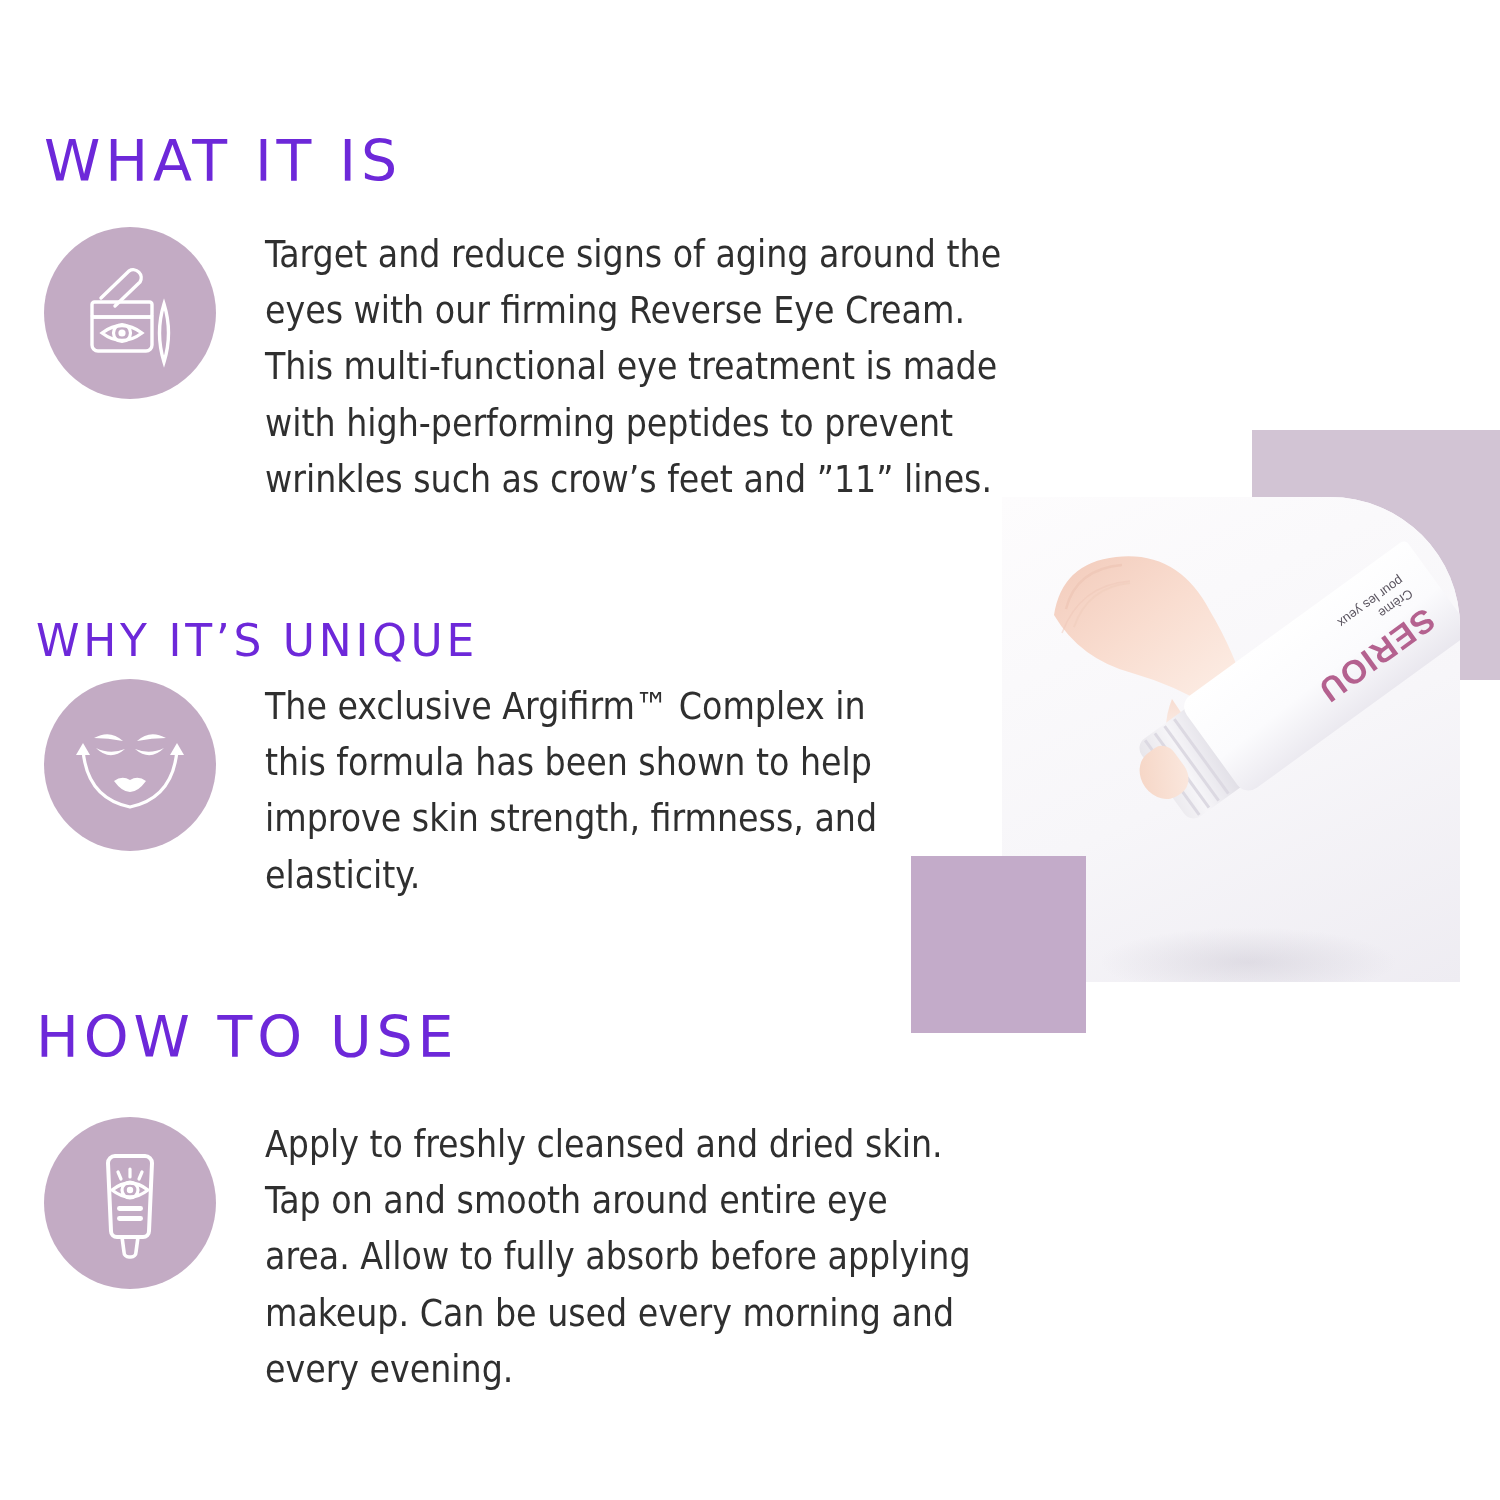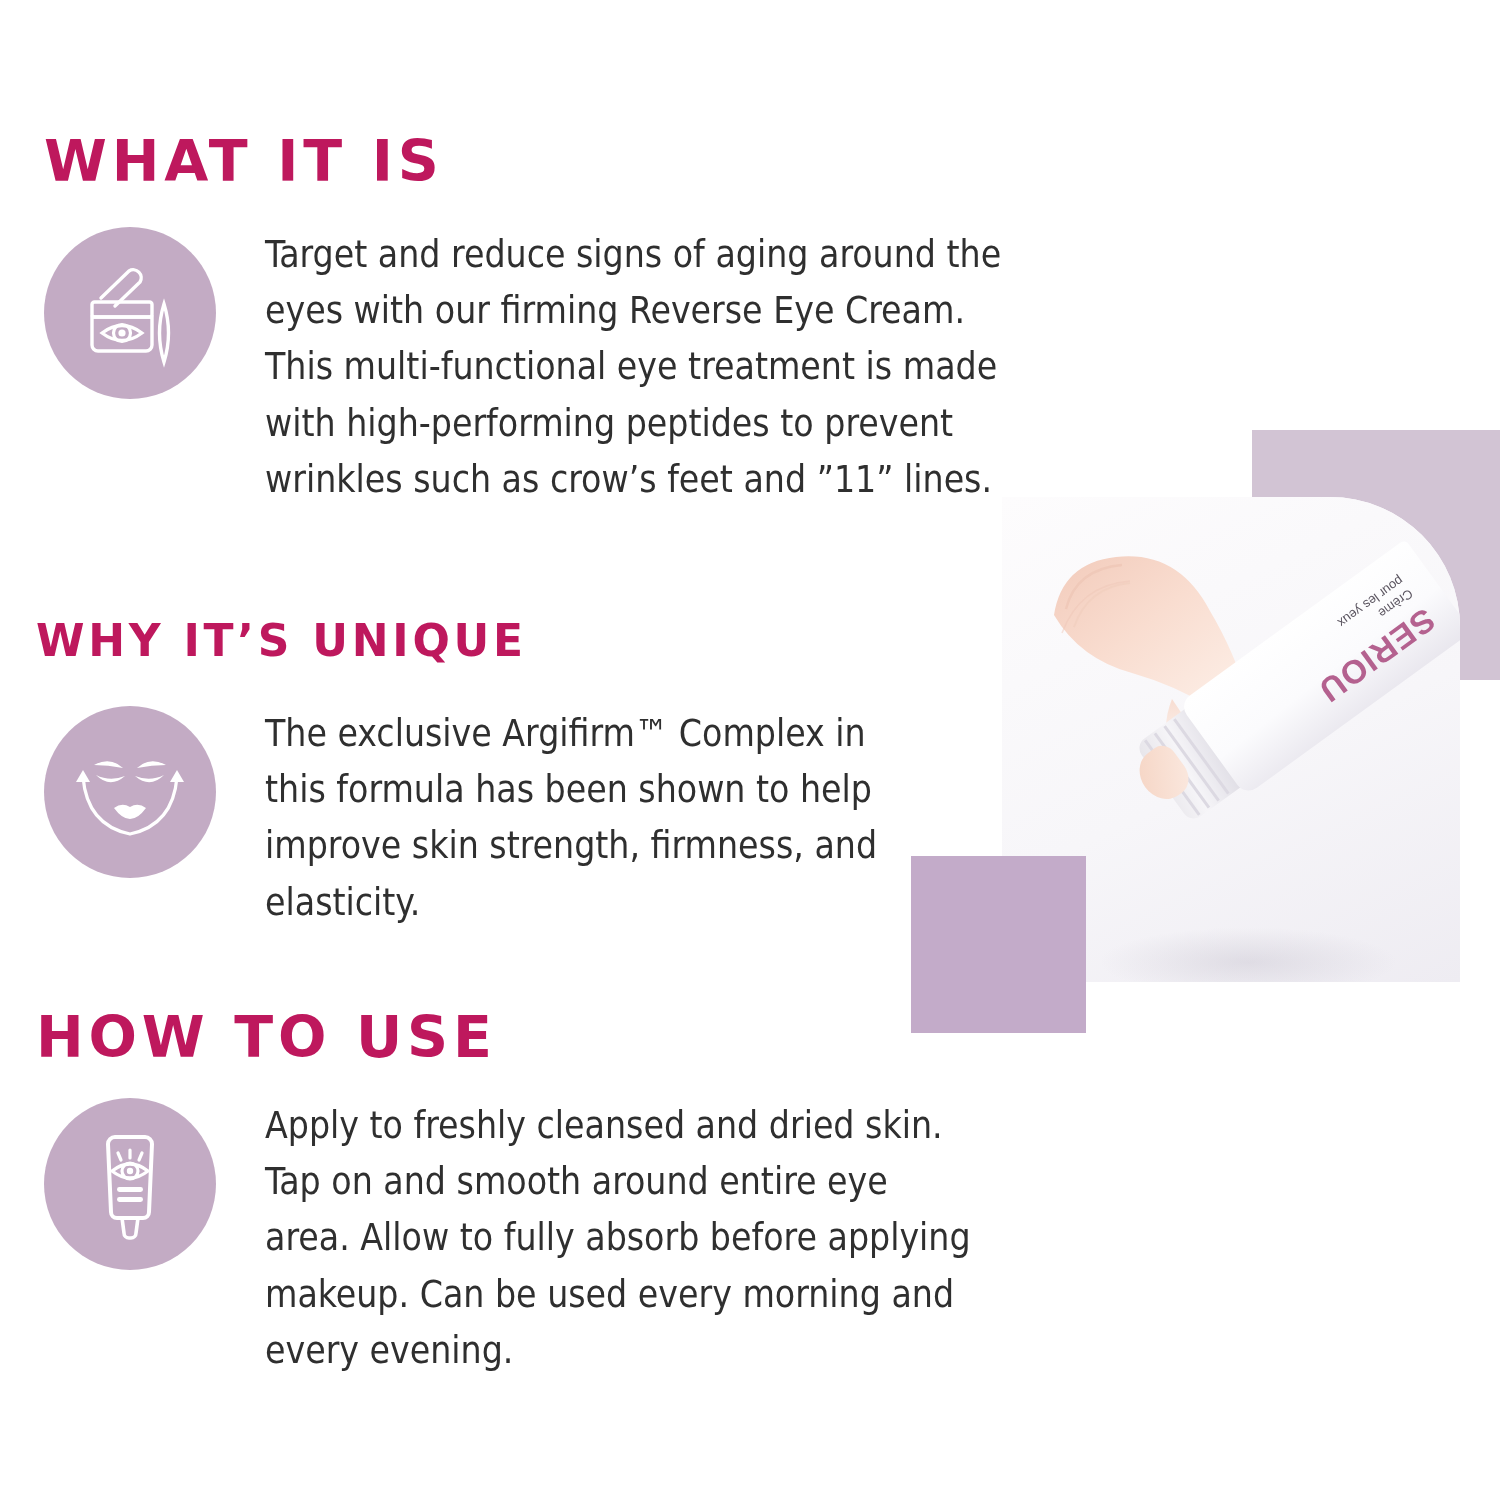--- a/index.html
+++ b/index.html
@@ -15,22 +15,22 @@
     position:relative;
     width:1500px; height:1500px;
     background:#ffffff;
   }
 
   
   .section { position:absolute; left:0; width:1010px; }
 
   .section-heading {
     font-family:"DejaVu Sans", sans-serif;
-    font-weight:700;
-    color:#be185d;
+    font-weight:400;
+    color:#6d28d9;
     letter-spacing:0.085em;
     white-space:nowrap;
   }
 
   .section-body-row { position:relative; }
 
   .icon-badge {
     position:absolute;
     width:172px; height:172px;
     border-radius:50%;
@@ -114,21 +114,21 @@
         </span>
       </div>
 
       <div class="section-body" style="margin-left:265px; width:745px;margin-top:33px;">Target and reduce signs of aging around the eyes with our firming Reverse Eye Cream. This multi-functional eye treatment is made with high-performing peptides to prevent wrinkles such as crow’s feet and ”11” lines.</div>
     </div>
   </div>
 
   <div class="section" style="top:615px;">
     <div class="section-heading" style="font-size:44px; margin-left:36px;">WHY IT’S UNIQUE</div>
 
-    <div class="section-body-row" style="margin-top:40px; height:250px;">
+    <div class="section-body-row" style="margin-top:13px; height:250px;">
       <div class="icon-badge" style="left:44px; top:0;">
         <span>
           <svg width="120" height="120" viewBox="0 0 120 120" fill="none">
 
             <path d="M24 33 q16 -9 29 3 q-15 -3 -29 -3 Z" fill="#ffffff"></path>
 
             <path d="M96 33 q-16 -9 -29 3 q15 -3 29 -3 Z" fill="#ffffff"></path>
 
             <path d="M26 43 q14 14 29 1 q-15 6 -29 -1 Z" fill="#ffffff"></path>
 
@@ -143,21 +143,21 @@
         </span>
       </div>
 
       <div class="section-body" style="margin-left:265px; width:640px;">The exclusive Argifirm™ Complex in this formula has been shown to help improve skin strength, firmness, and elasticity.</div>
     </div>
   </div>
 
   <div class="section" style="top:1004px;">
     <div class="section-heading" style="font-size:57px; margin-left:36px;">HOW TO USE</div>
 
-    <div class="section-body-row" style="margin-top:28px; height:320px;">
+    <div class="section-body-row" style="margin-top:47px; height:320px;">
       <div class="icon-badge" style="left:44px; top:0;">
         <span>
           <svg width="112" height="116" viewBox="0 0 112 116" fill="none">
 
             <path d="M34 18 a7 7 0 0 1 7 -7 h30 a7 7 0 0 1 7 7 l-3 68 a6 6 0 0 1 -6 6 H43 a6 6 0 0 1 -6 -6 Z" stroke="#ffffff" stroke-width="4" fill="none" stroke-linejoin="round"></path>
 
             <path d="M48 92 h16 l-2 15 a5 5 0 0 1 -5 5 h-2 a5 5 0 0 1 -5 -5 Z" stroke="#ffffff" stroke-width="3.6" fill="none" stroke-linejoin="round"></path>
 
             <path d="M44 27 l3 7" stroke="#ffffff" stroke-width="3.2" stroke-linecap="round"></path>
             <path d="M56 24 v8" stroke="#ffffff" stroke-width="3.2" stroke-linecap="round"></path>

